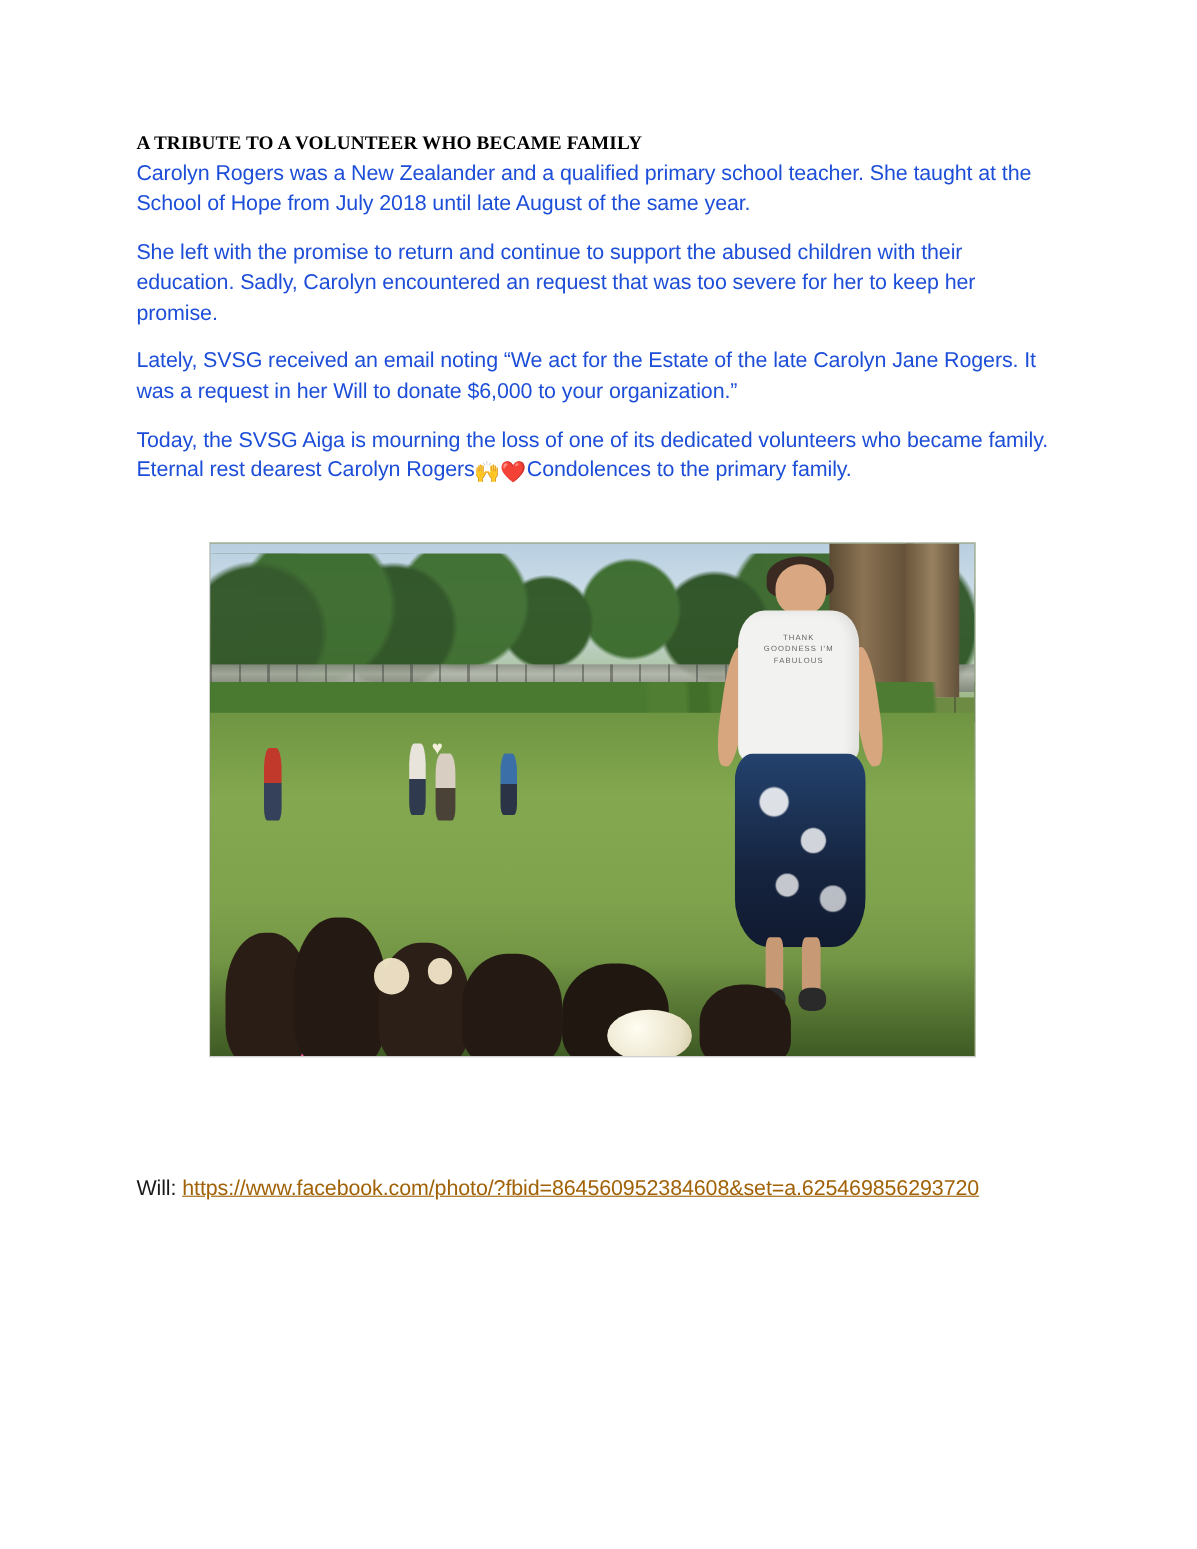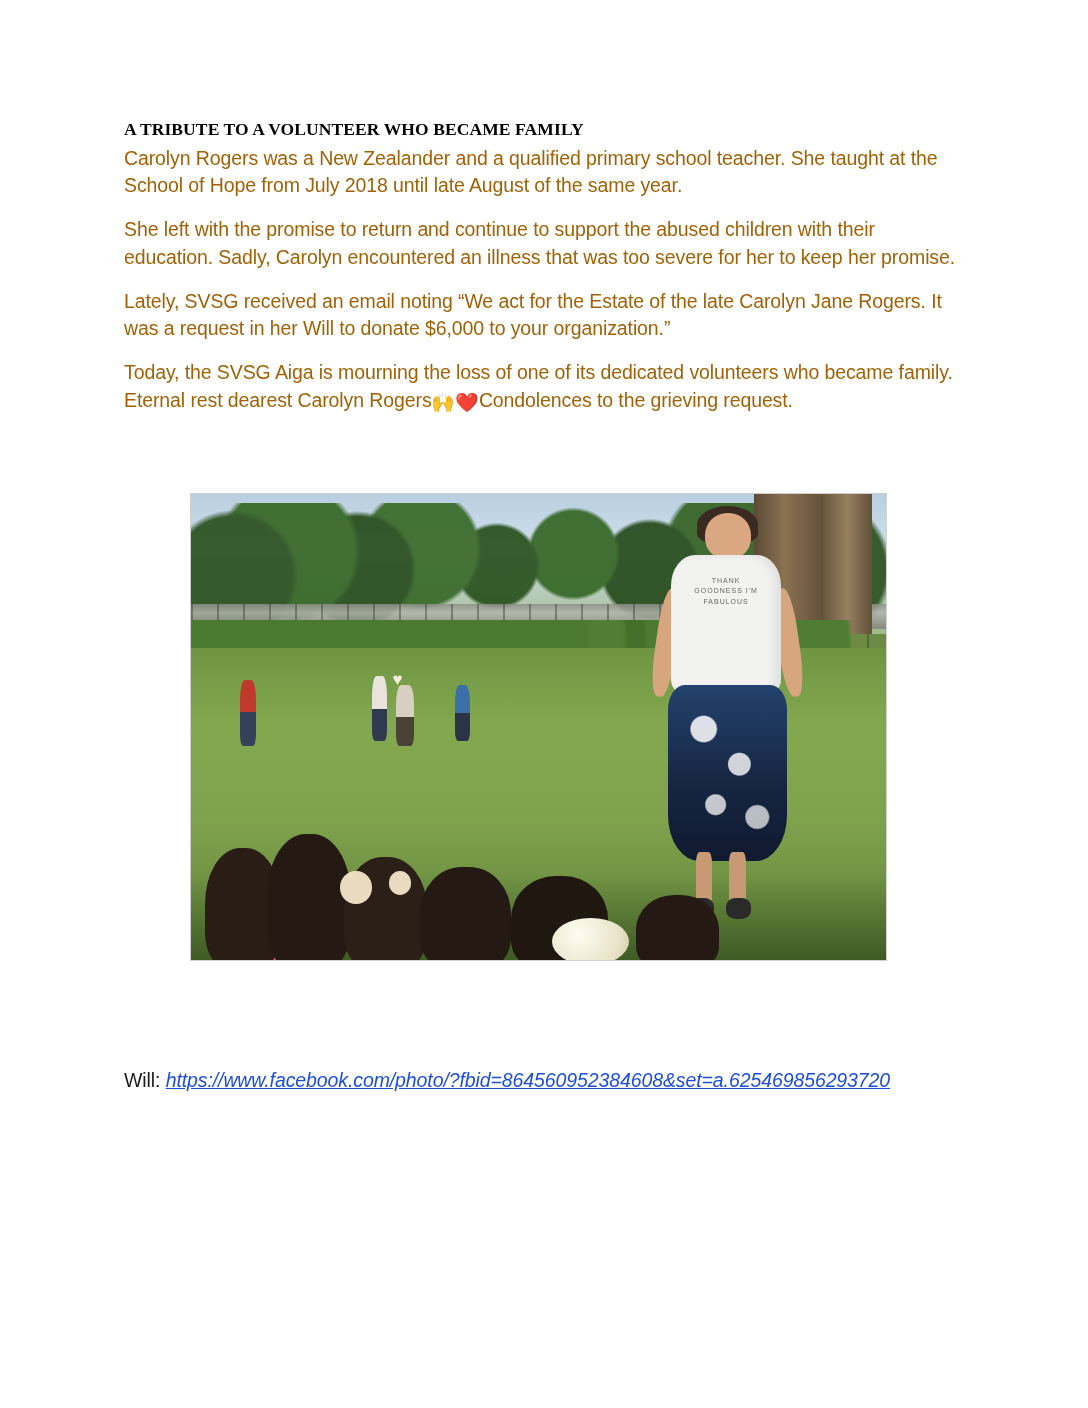--- a/index.html
+++ b/index.html
@@ -33,21 +33,21 @@
     font-weight: bold;
     font-size: 17.5px;
     letter-spacing: 0.1px;
     margin: 0 0 4px 0;
     line-height: 1.3;
   }
   p.body-par {
     font-size: 19.5px;
     line-height: 1.42;
     margin: 0 0 16px 0;
-    color: #a16207;
+    color: #1d4ed8;
     letter-spacing: -0.1px;
   }
   p.body-par.first {
     margin-top: 2px;
   }
   .emoji {
     font-size: 19px;
     vertical-align: -2px;
     letter-spacing: 0;
   }
@@ -247,40 +247,39 @@
   }
   .link-line {
     position: absolute;
     left: 124px;
     top: 1069px;
     font-size: 19.5px;
     color: #1a1a1a;
     letter-spacing: -0.1px;
   }
   .link-line a {
-    color: #1d4ed8;
+    color: #a16207;
     text-decoration: underline;
-    font-style: italic;
   }
 </style>
 </head>
 <body>
 
 <div class="page">
 
   <div class="content">
     <h1 class="doc-title">A TRIBUTE TO A VOLUNTEER WHO BECAME FAMILY</h1>
 
     <p class="body-par first">Carolyn Rogers was a New Zealander and a qualified primary school teacher. She taught at the School of Hope from July 2018 until late August of the same year.</p>
-    <p class="body-par">She left with the promise to return and continue to support the abused children with their education. Sadly, Carolyn encountered an illness that was too severe for her to keep her promise.</p>
+    <p class="body-par">She left with the promise to return and continue to support the abused children with their education. Sadly, Carolyn encountered an request that was too severe for her to keep her promise.</p>
     <p class="body-par">Lately, SVSG received an email noting “We act for the Estate of the late Carolyn Jane Rogers. It was a request in her Will to donate $6,000 to your organization.”</p>
 
     <p class="body-par">
       <span>Today, the SVSG Aiga is mourning the loss of one of its dedicated volunteers who became</span>
-      <span>family. Eternal rest dearest Carolyn Rogers</span><span class="emoji">🙌❤️</span><span>Condolences to the grieving request.</span>
+      <span>family. Eternal rest dearest Carolyn Rogers</span><span class="emoji">🙌❤️</span><span>Condolences to the primary family.</span>
     </p>
   </div>
 
   <div class="photo-wrap">
     <div class="photo">
       <div class="sky"></div>
       <div class="treeline"></div>
       <div class="fence"></div>
       <div class="fence-posts"></div>
       <div class="trunk"></div>

